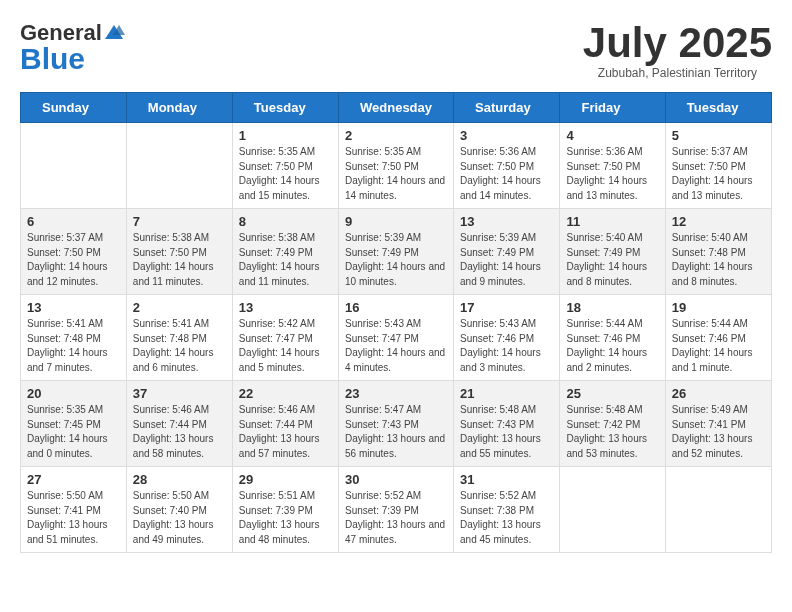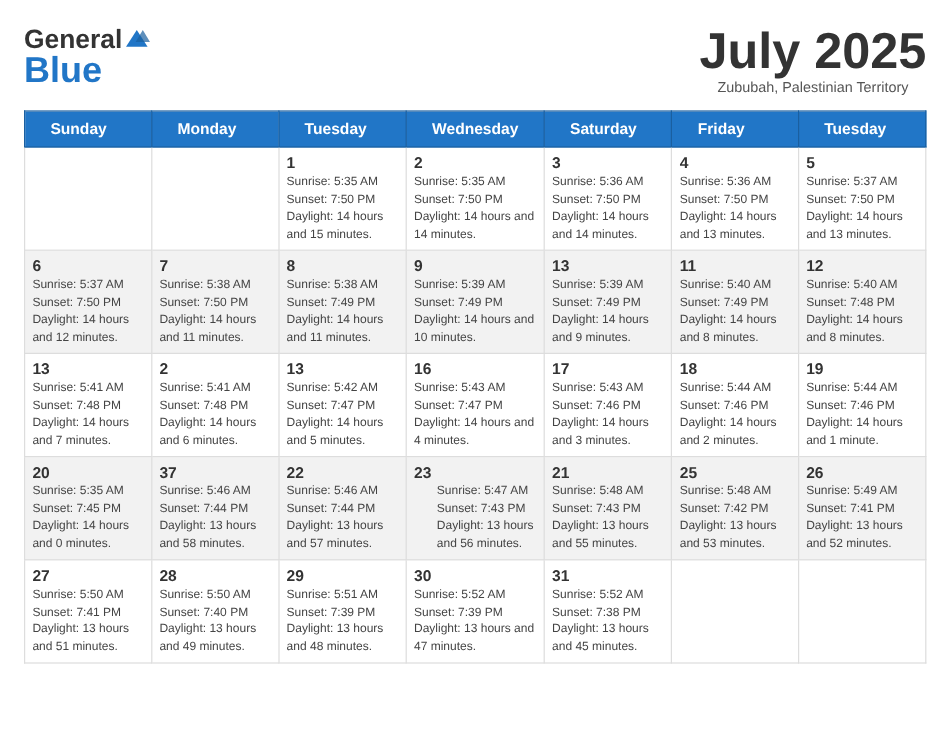--- a/index.html
+++ b/index.html
@@ -246,21 +246,21 @@
 Daylight: 13 hours and 58 minutes.</div>
         </td>
         <td class="gray-row">
           <span class="day-number">22</span>
           <div class="day-info" style="white-space: pre-line;">Sunrise: 5:46 AM
 Sunset: 7:44 PM
 Daylight: 13 hours and 57 minutes.</div>
         </td>
         <td class="gray-row">
           <span class="day-number">23</span>
-          <div class="day-info" style="white-space: pre-line; margin-left: 19px;">Sunrise: 5:47 AM
+          <div class="day-info" style="white-space: pre-line;">Sunrise: 5:47 AM
 Sunset: 7:43 PM
 Daylight: 13 hours and 56 minutes.</div>
         </td>
         <td class="gray-row">
           <span class="day-number">21</span>
           <div class="day-info" style="white-space: pre-line;">Sunrise: 5:48 AM
 Sunset: 7:43 PM
 Daylight: 13 hours and 55 minutes.</div>
         </td>
         <td class="gray-row">

